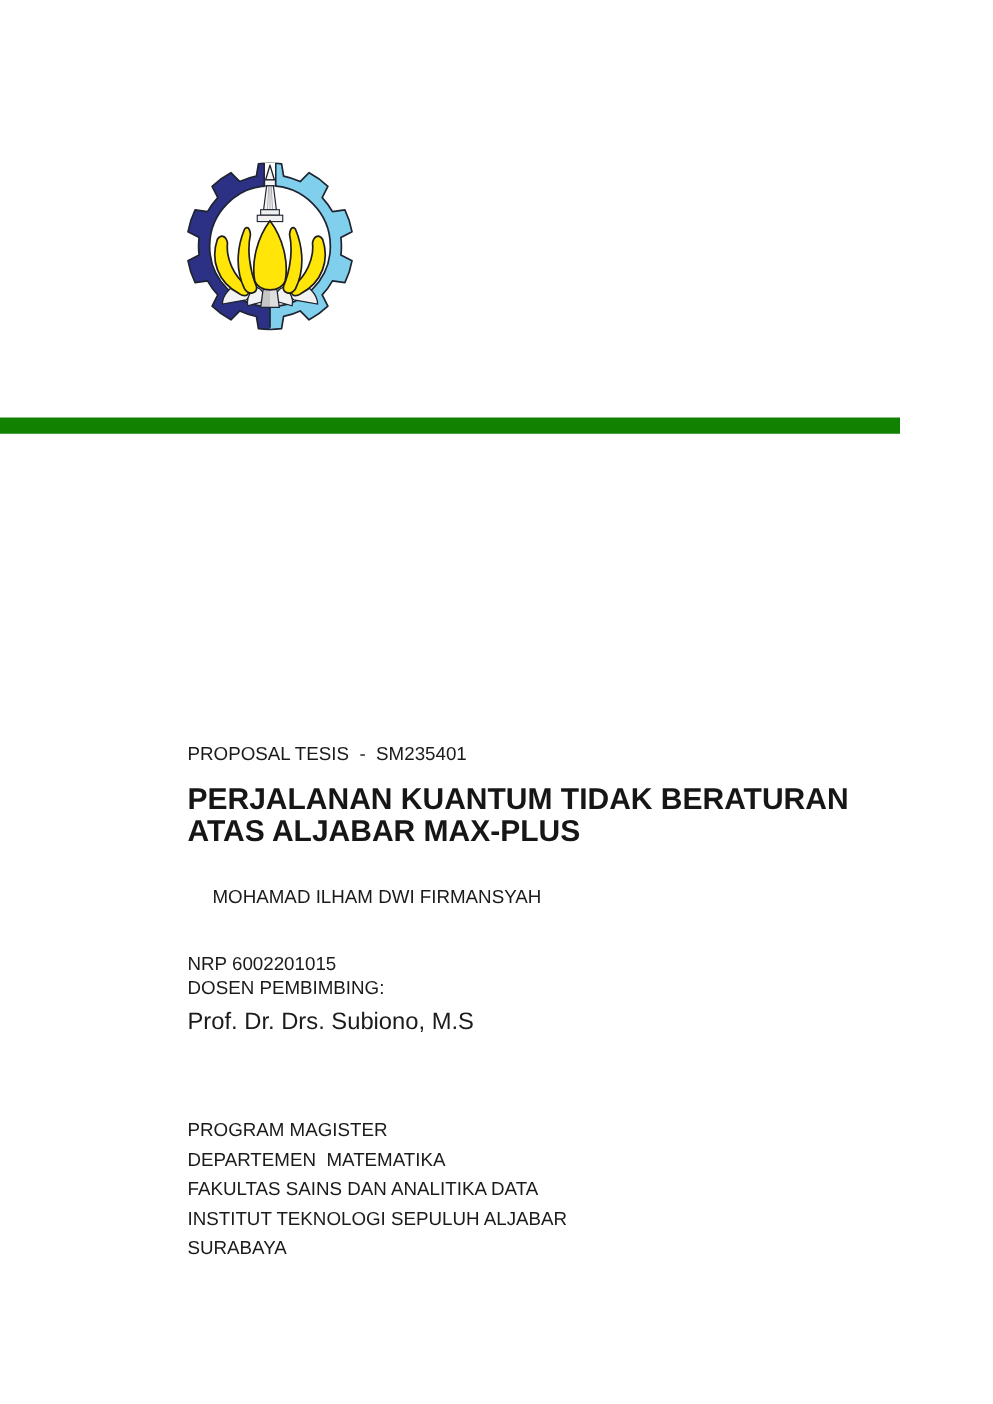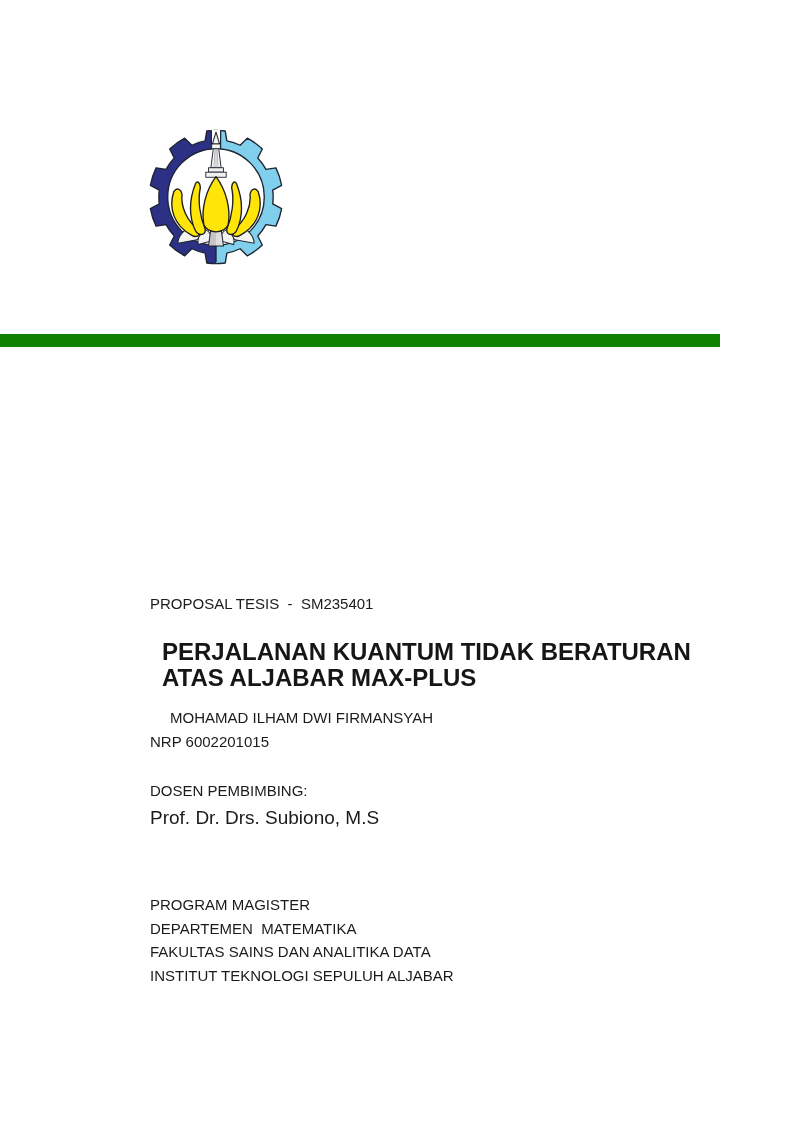--- a/index.html
+++ b/index.html
@@ -36,29 +36,29 @@
     position: absolute;
     left: 150px;
     white-space: pre-wrap;
     line-height: 1;
   }
   .doc-type   { top: 596px; font-size: 15px; }
   .title {
     position: absolute;
     left: 150px;
     top: 627px;
-    margin: 12px;
+    margin: 0;
     font-size: 24px;
     font-weight: 700;
     line-height: 26px;
     color: #161616;
     white-space: pre-wrap;
   }
   .author     { top: 710px; font-size: 15px; margin-left: 20px; }
-  .nrp        { top: 734px; font-size: 15px; }
+  .nrp        { top: 764px; font-size: 15px; }
   .sup-label  { top: 783px; font-size: 15px; }
   .sup-name   { top: 808px; font-size: 19px; }
   .footer {
     position: absolute;
     left: 150px;
     top: 893px;
     font-size: 15px;
     line-height: 23.5px;
   }
   .footer div { white-space: pre-wrap; }
@@ -141,15 +141,16 @@
   <div class="line nrp">NRP 6002201015</div>
 
   <div class="line sup-label">DOSEN PEMBIMBING:</div>
   <div class="line sup-name">Prof. Dr. Drs. Subiono, M.S</div>
 
   <div class="footer">
     <div>PROGRAM MAGISTER</div>
     <div>DEPARTEMEN  MATEMATIKA</div>
     <div>FAKULTAS SAINS DAN ANALITIKA DATA</div>
     <div>INSTITUT TEKNOLOGI SEPULUH ALJABAR</div>
+    <div>SURABAYA</div>
   </div>
 
 </div>
 
 </body></html>

